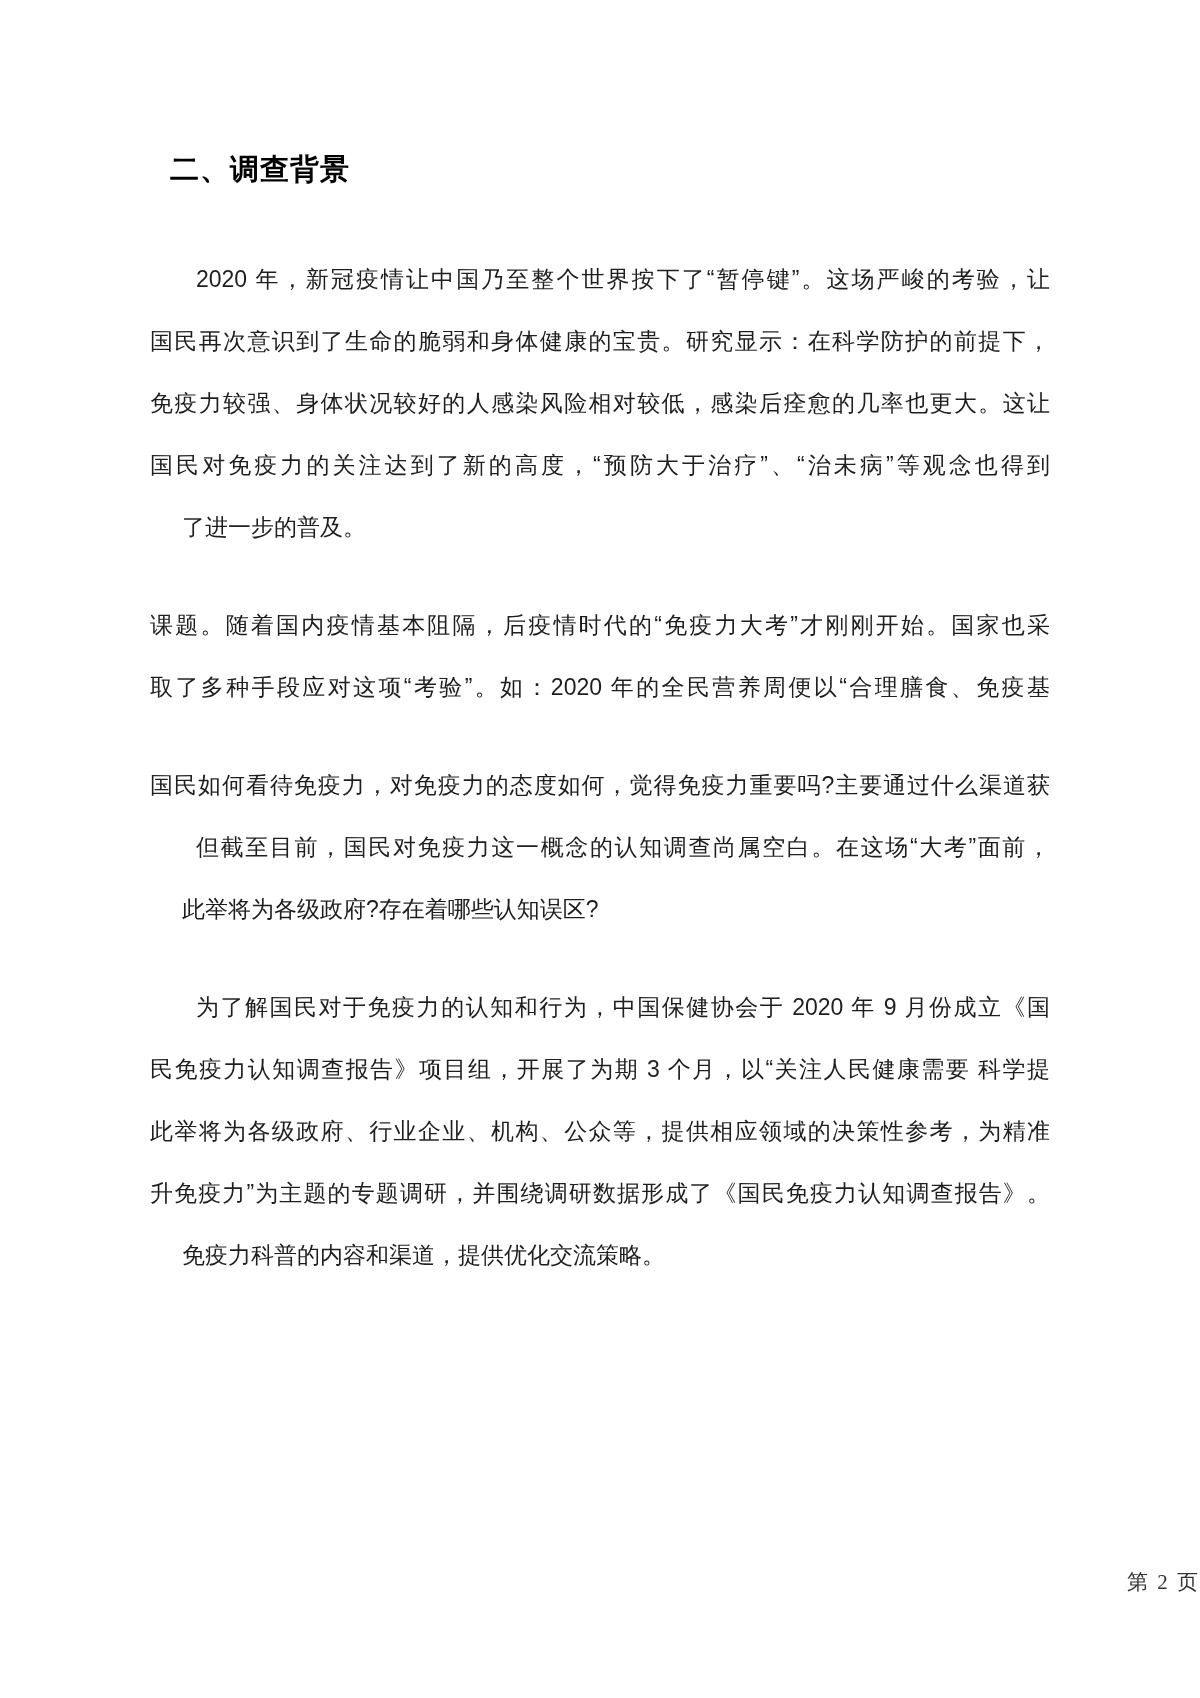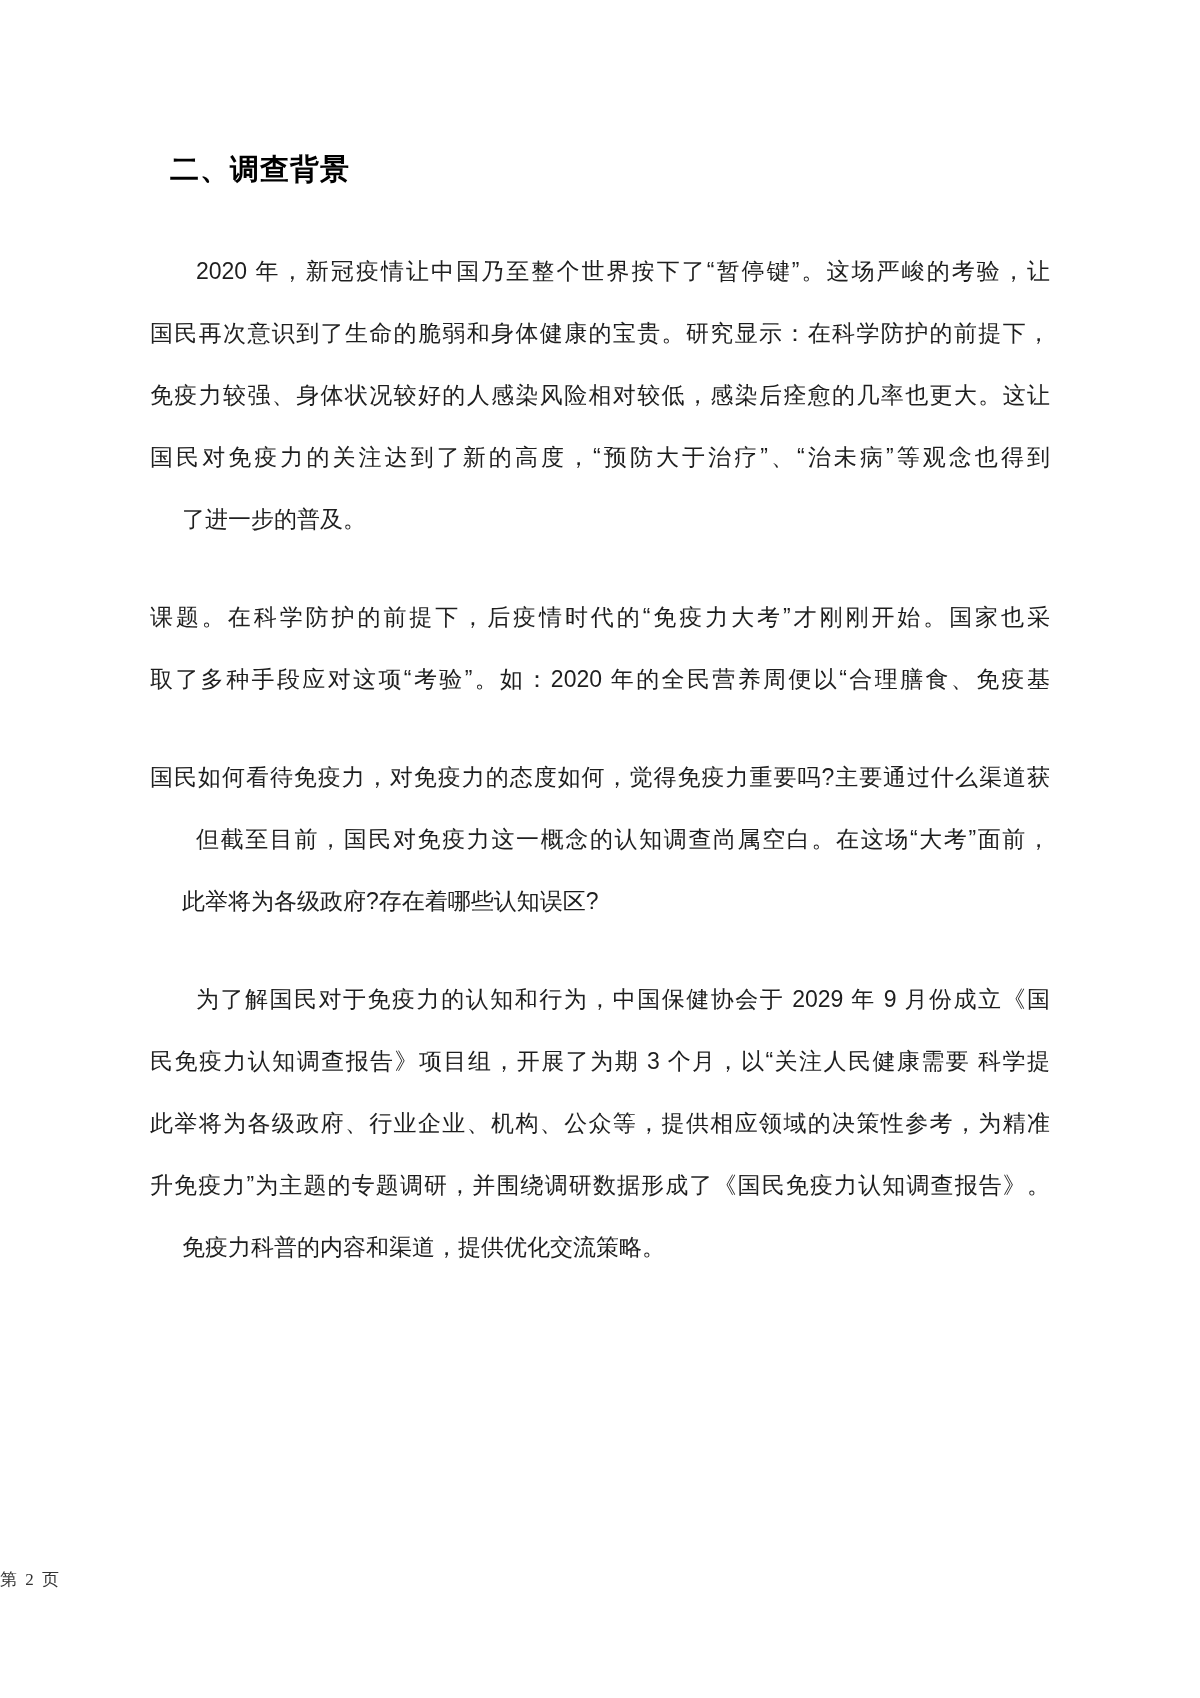--- a/index.html
+++ b/index.html
@@ -22,21 +22,21 @@
     margin: 0;
     font-size: 29px;
     line-height: 38px;
     font-weight: bold;
     color: #000000;
     letter-spacing: 1px;
   }
   .content-area {
     position: absolute;
     left: 150px;
-    top: 240px;
+    top: 248px;
     width: 900px;
   }
   .para {
     margin: 0 0 36px 0;
     padding: 0;
   }
   .line {
     height: 62px;
     line-height: 62px;
     font-size: 23px;
@@ -50,52 +50,52 @@
   }
   .line.last {
     text-align-last: left;
     margin-left: 32px;
   }
   .page-footer {
     position: absolute;
     left: 0;
     top: 1568px;
     width: 100%;
-    text-align: left;
+    text-align: right;
     font-family: "Liberation Serif", serif;
-    font-size: 17px;
+    font-size: 21px;
     color: #333333;
     letter-spacing: 2px;
   }
 </style>
 </head>
 <body>
 
 <div class="page">
   <h1 class="heading">二、调查背景</h1>
 
   <div class="content-area">
       <div class="para">
         <div class="line first">2020 年，新冠疫情让中国乃至整个世界按下了“暂停键”。这场严峻的考验，让</div>
         <div class="line">国民再次意识到了生命的脆弱和身体健康的宝贵。研究显示：在科学防护的前提下，</div>
         <div class="line">免疫力较强、身体状况较好的人感染风险相对较低，感染后痊愈的几率也更大。这让</div>
         <div class="line">国民对免疫力的关注达到了新的高度，“预防大于治疗”、“治未病”等观念也得到</div>
         <div class="line last">了进一步的普及。</div>
       </div>
       <div class="para">
-        <div class="line">课题。在科学防护的前提下，后疫情时代的“免疫力大考”才刚刚开始。国家也采</div>
+        <div class="line">课题。随着国内疫情基本阻隔，后疫情时代的“免疫力大考”才刚刚开始。国家也采</div>
         <div class="line">取了多种手段应对这项“考验”。如：2020 年的全民营养周便以“合理膳食、免疫基</div>
       </div>
       <div class="para">
         <div class="line">国民如何看待免疫力，对免疫力的态度如何，觉得免疫力重要吗?主要通过什么渠道获</div>
         <div class="line first">但截至目前，国民对免疫力这一概念的认知调查尚属空白。在这场“大考”面前，</div>
         <div class="line last">此举将为各级政府?存在着哪些认知误区?</div>
       </div>
       <div class="para">
-        <div class="line first">为了解国民对于免疫力的认知和行为，中国保健协会于 2029 年 9 月份成立《国</div>
+        <div class="line first">为了解国民对于免疫力的认知和行为，中国保健协会于 2020 年 9 月份成立《国</div>
         <div class="line">民免疫力认知调查报告》项目组，开展了为期 3 个月，以“关注人民健康需要 科学提</div>
         <div class="line">此举将为各级政府、行业企业、机构、公众等，提供相应领域的决策性参考，为精准</div>
         <div class="line">升免疫力”为主题的专题调研，并围绕调研数据形成了《国民免疫力认知调查报告》。</div>
         <div class="line last">免疫力科普的内容和渠道，提供优化交流策略。</div>
       </div>
     </div>
 
   <div class="page-footer">第 2 页</div>
 </div>
 

